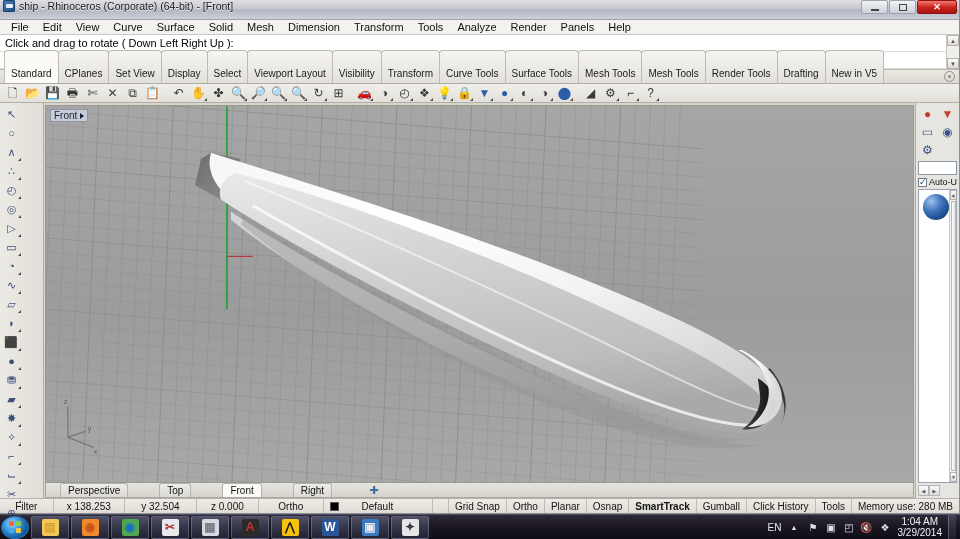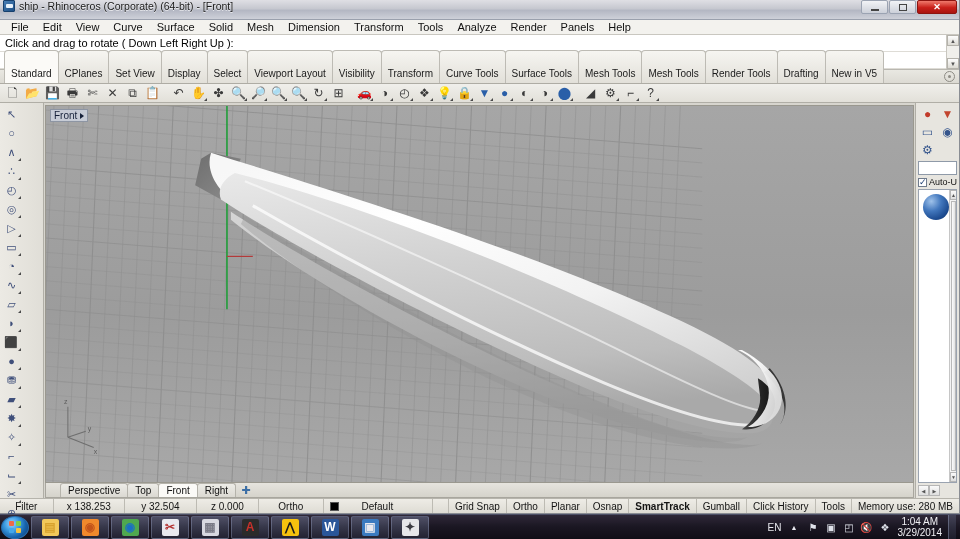--- a/index.html
+++ b/index.html
@@ -149,21 +149,21 @@
     padding:0 3px; height:13px; font-size:10px; color:#16213a;
   }
   .vp-label .caret{
     width:0;height:0;border-left:4px solid #16213a;
     border-top:3px solid transparent;border-bottom:3px solid transparent;
   }
   
   .vptabs{
     height:15px;flex:none;display:flex;align-items:center; padding-left:14px;
     background:linear-gradient(180deg,#e6e4de,#d5d3cb);
-    border:1px solid #a8a69e; border-top:none;
+    border:1px solid #a8a69e; border-top:none;gap:32px;
   }
   .vtab{
     font-size:10px;color:#111;padding:0 7px;height:14px;line-height:14px;
     background:linear-gradient(180deg,#edecE7,#dbd9d2);
     border:1px solid #b5b3ab;border-bottom:none;border-radius:3px 3px 0 0;margin-right:-1px;
   }
   .vtab.active{ background:#fbfaf7; font-weight:normal; }
   .vtab-plus{
     width:16px;height:14px;display:flex;align-items:center;justify-content:center;
     color:#3b6ea5; font-size:11px; margin-left:3px;

